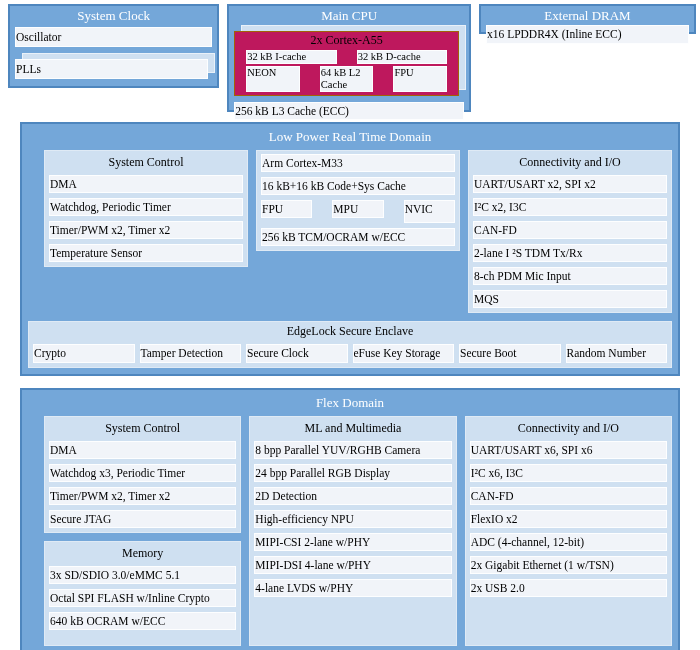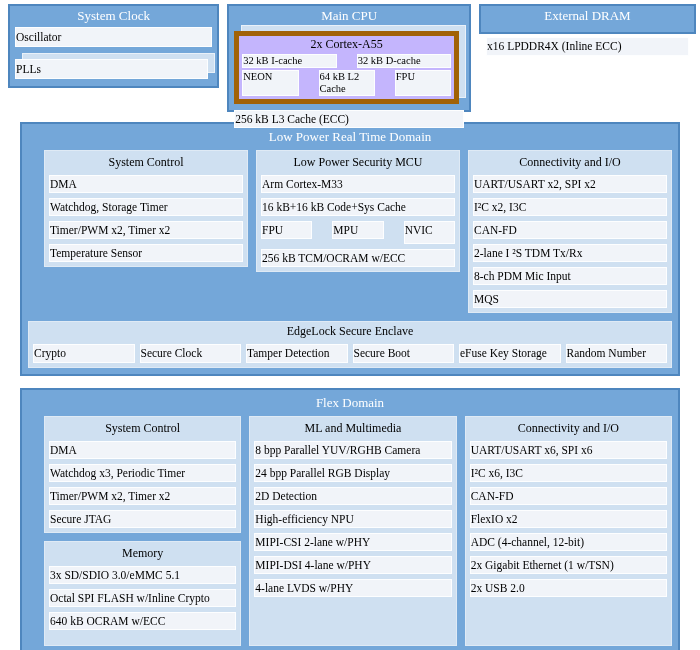--- a/index.html
+++ b/index.html
@@ -21,27 +21,27 @@
   .cpu  { width:254px; height:108px; padding:1px 5px 5px; }
   .dram { width:226px; height:30px;  padding:1px 5px 5px; }
 
   .sc .chip { line-height:18px; margin-top:3px; }
   .stack { position:relative; margin-top:12px; margin-right:4px; }
   .stack .back { position:absolute; top:-6px; left:7px; width:100%; height:100%;
                  background:#cfe0f1; border:1px solid #e9f1f9; }
   .stack .front { position:relative; }
 
   .cpu-stack { margin-top:7px; margin-right:5px; }
-  .inner-card { position:relative; background:#c4b5fd; border:5px solid #a16207; padding:1px 3px 3px; }
+  .inner-card { position:relative; background:#be185d; border:1px solid #a16207; padding:1px 11px 3px; }
   .inner-title { text-align:center; font-size:12px; line-height:15px; }
   .chip-row { display:flex; gap:20px; margin-top:2px; }
   .chip-row .chip { flex:1; font-size:10.5px; line-height:12px; margin:0; }
   .w-neon { flex:0 0 26%; } .w-l2 { flex:1 1 auto; } .w-fpu { flex:0 0 27%; }
   .l3-chip { margin-top:6px; line-height:16px; }
-  .dram .chip { margin-top:13px; line-height:17px; }
+  .dram .chip { margin-top:1px; line-height:17px; }
 
   
   .domain { margin:0 20px; background:#74a7d9; border:2px solid #4e86be; padding:4px 6px 6px; }
   .lp { margin-top:10px; }
   .flex-d { margin-top:12px; }
   .d-title { color:#fff; text-align:center; font-size:13px; line-height:18px; margin-bottom:4px; }
 
   .cols { display:flex; gap:8px; align-items:flex-start;padding-left:16px; }
   .cols > * { flex:1 1 0; }
   .flex-cols { height:230px; align-items:stretch; }
@@ -103,27 +103,26 @@
   </div>
 
   <div class="domain lp">
     <div class="d-title">Low Power Real Time Domain</div>
 
     <div class="cols">
 
       <div class="panel">
         <div class="p-head">System Control</div>
         <div class="chip">DMA</div>
-        <div class="chip">Watchdog, Storage Timer</div>
+        <div class="chip">Watchdog, Periodic Timer</div>
         <div class="chip">Timer/PWM x2, Timer x2</div>
         <div class="chip">Temperature Sensor</div>
       </div>
 
       <div class="panel">
-        <div class="p-head">Low Power Security MCU</div>
         <div class="chip">Arm Cortex-M33</div>
         <div class="chip">16 kB+16 kB Code+Sys Cache</div>
         <div class="chip-row">
           <div class="chip">FPU</div>
           <div class="chip">MPU</div>
           <div class="chip">NVIC</div>
         </div>
         <div class="chip">256 kB TCM/OCRAM w/ECC</div>
       </div>
 
@@ -135,24 +134,24 @@
         <div class="chip">2-lane I ²S TDM Tx/Rx</div>
         <div class="chip">8-ch PDM Mic Input</div>
         <div class="chip">MQS</div>
       </div>
     </div>
 
     <div class="panel edgelock">
       <div class="p-head">EdgeLock Secure Enclave</div>
       <div class="el-row">
         <div class="chip">Crypto</div>
+        <div class="chip">Tamper Detection</div>
         <div class="chip">Secure Clock</div>
-        <div class="chip">Tamper Detection</div>
+        <div class="chip">eFuse Key Storage</div>
         <div class="chip">Secure Boot</div>
-        <div class="chip">eFuse Key Storage</div>
         <div class="chip">Random Number</div>
       </div>
     </div>
   </div>
 
   <div class="domain flex-d">
     <div class="d-title">Flex Domain</div>
 
     <div class="cols flex-cols">
 

